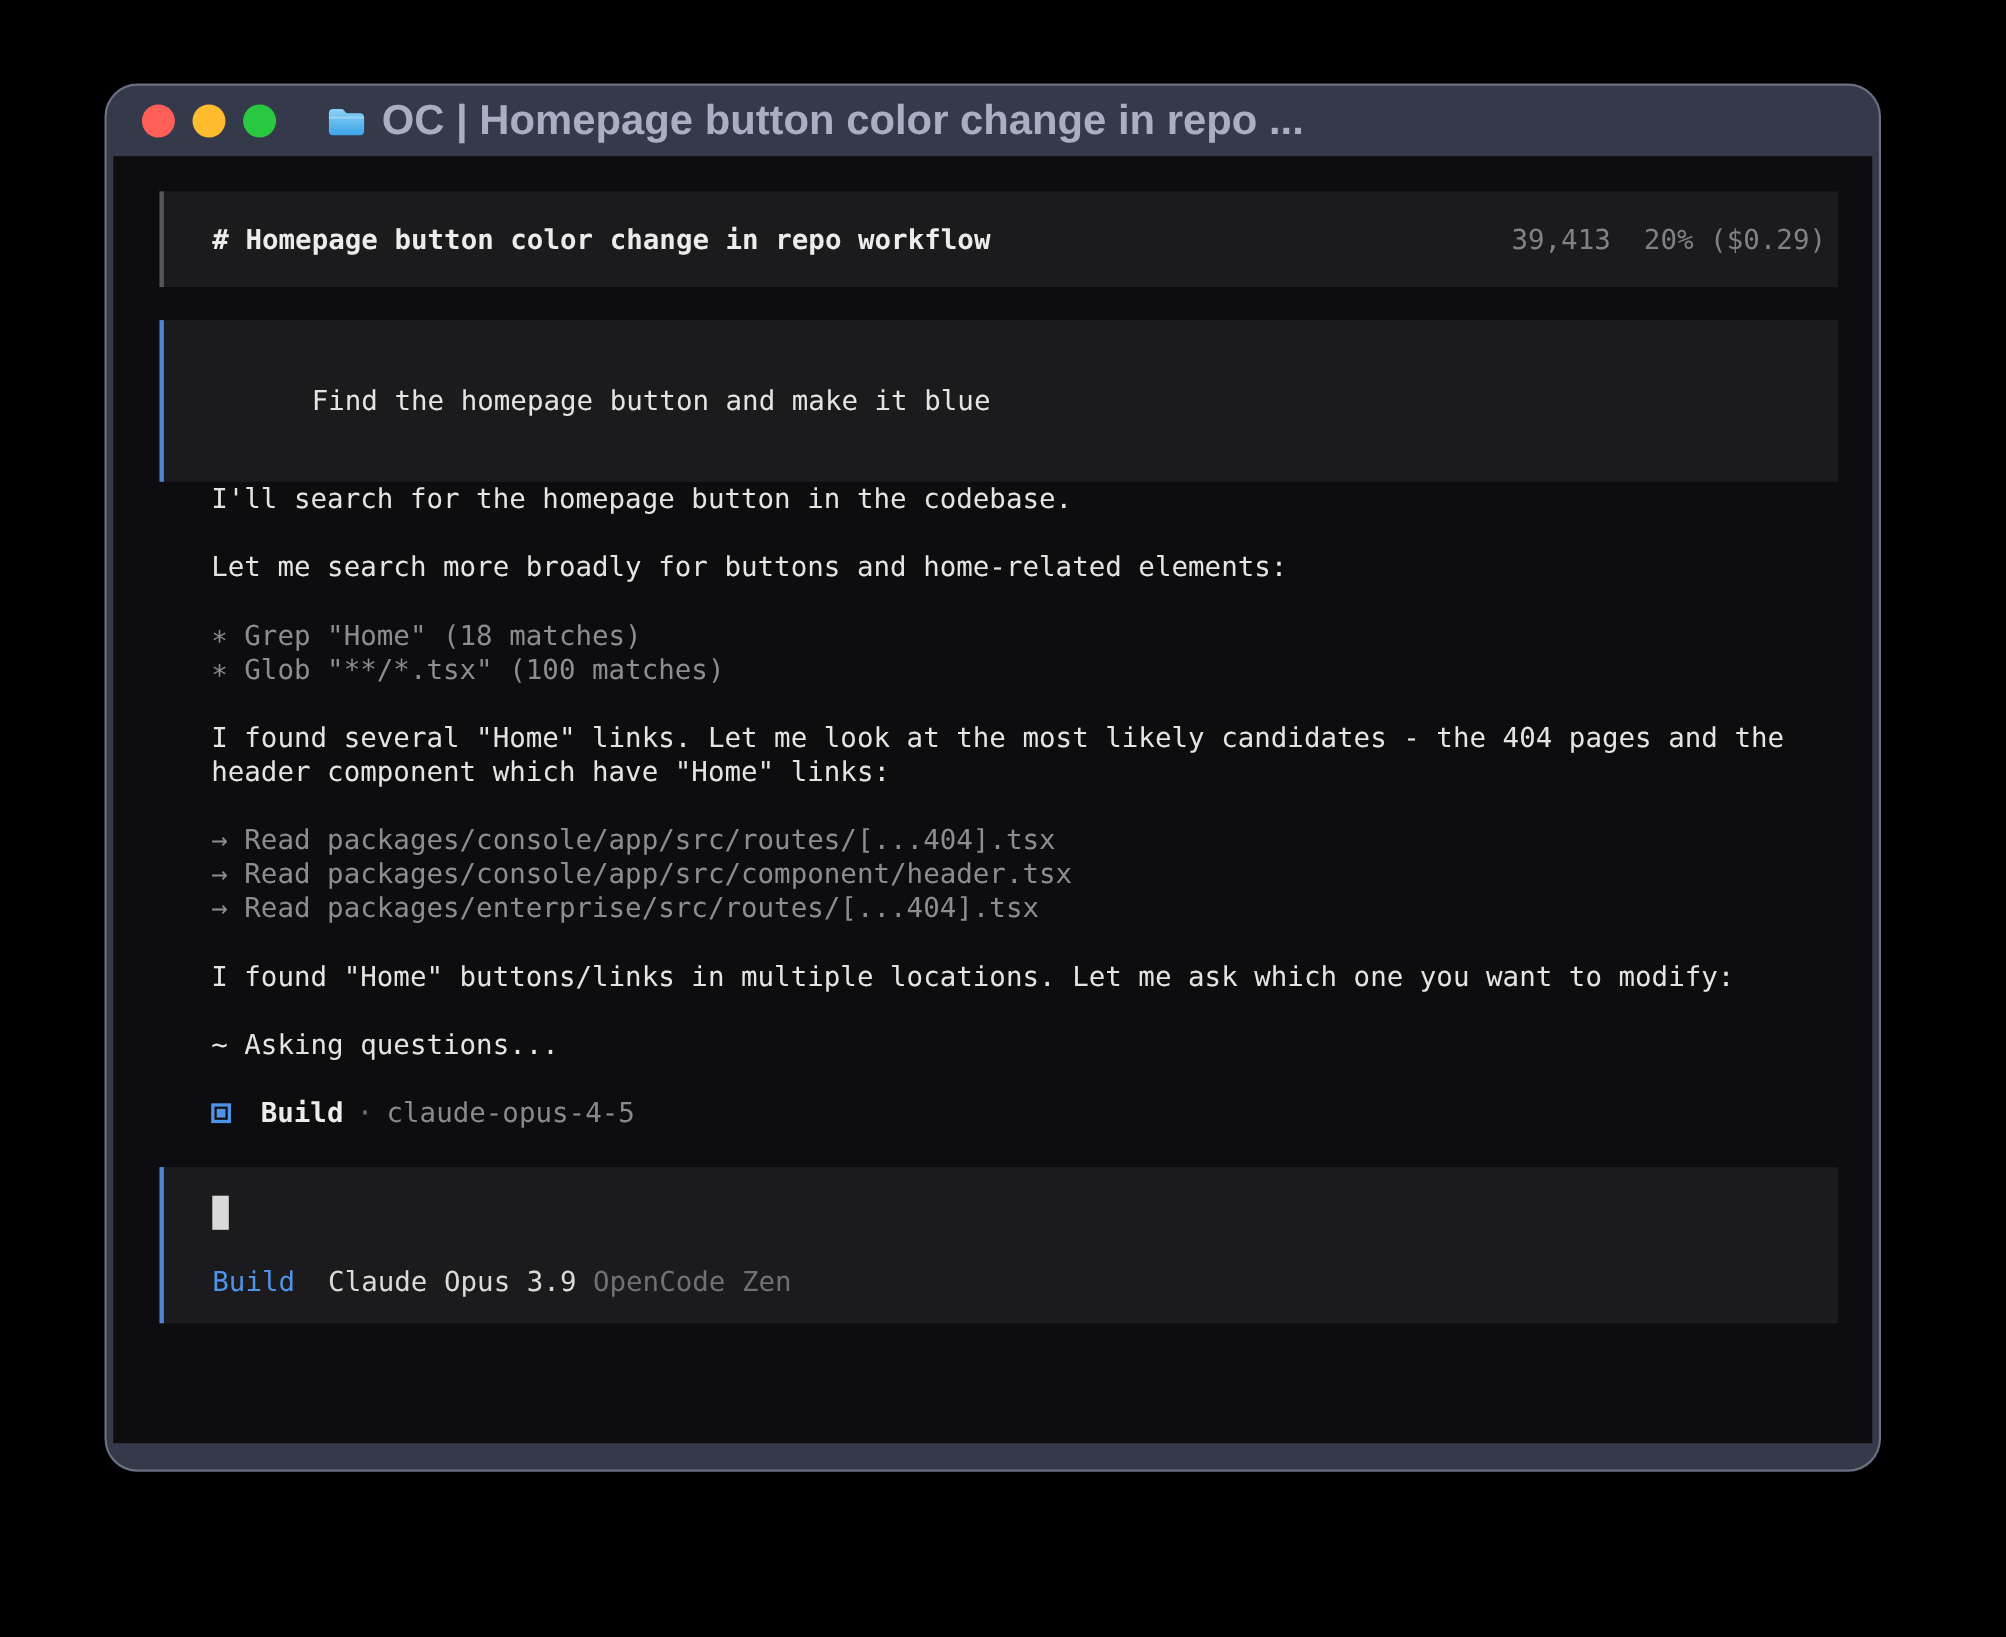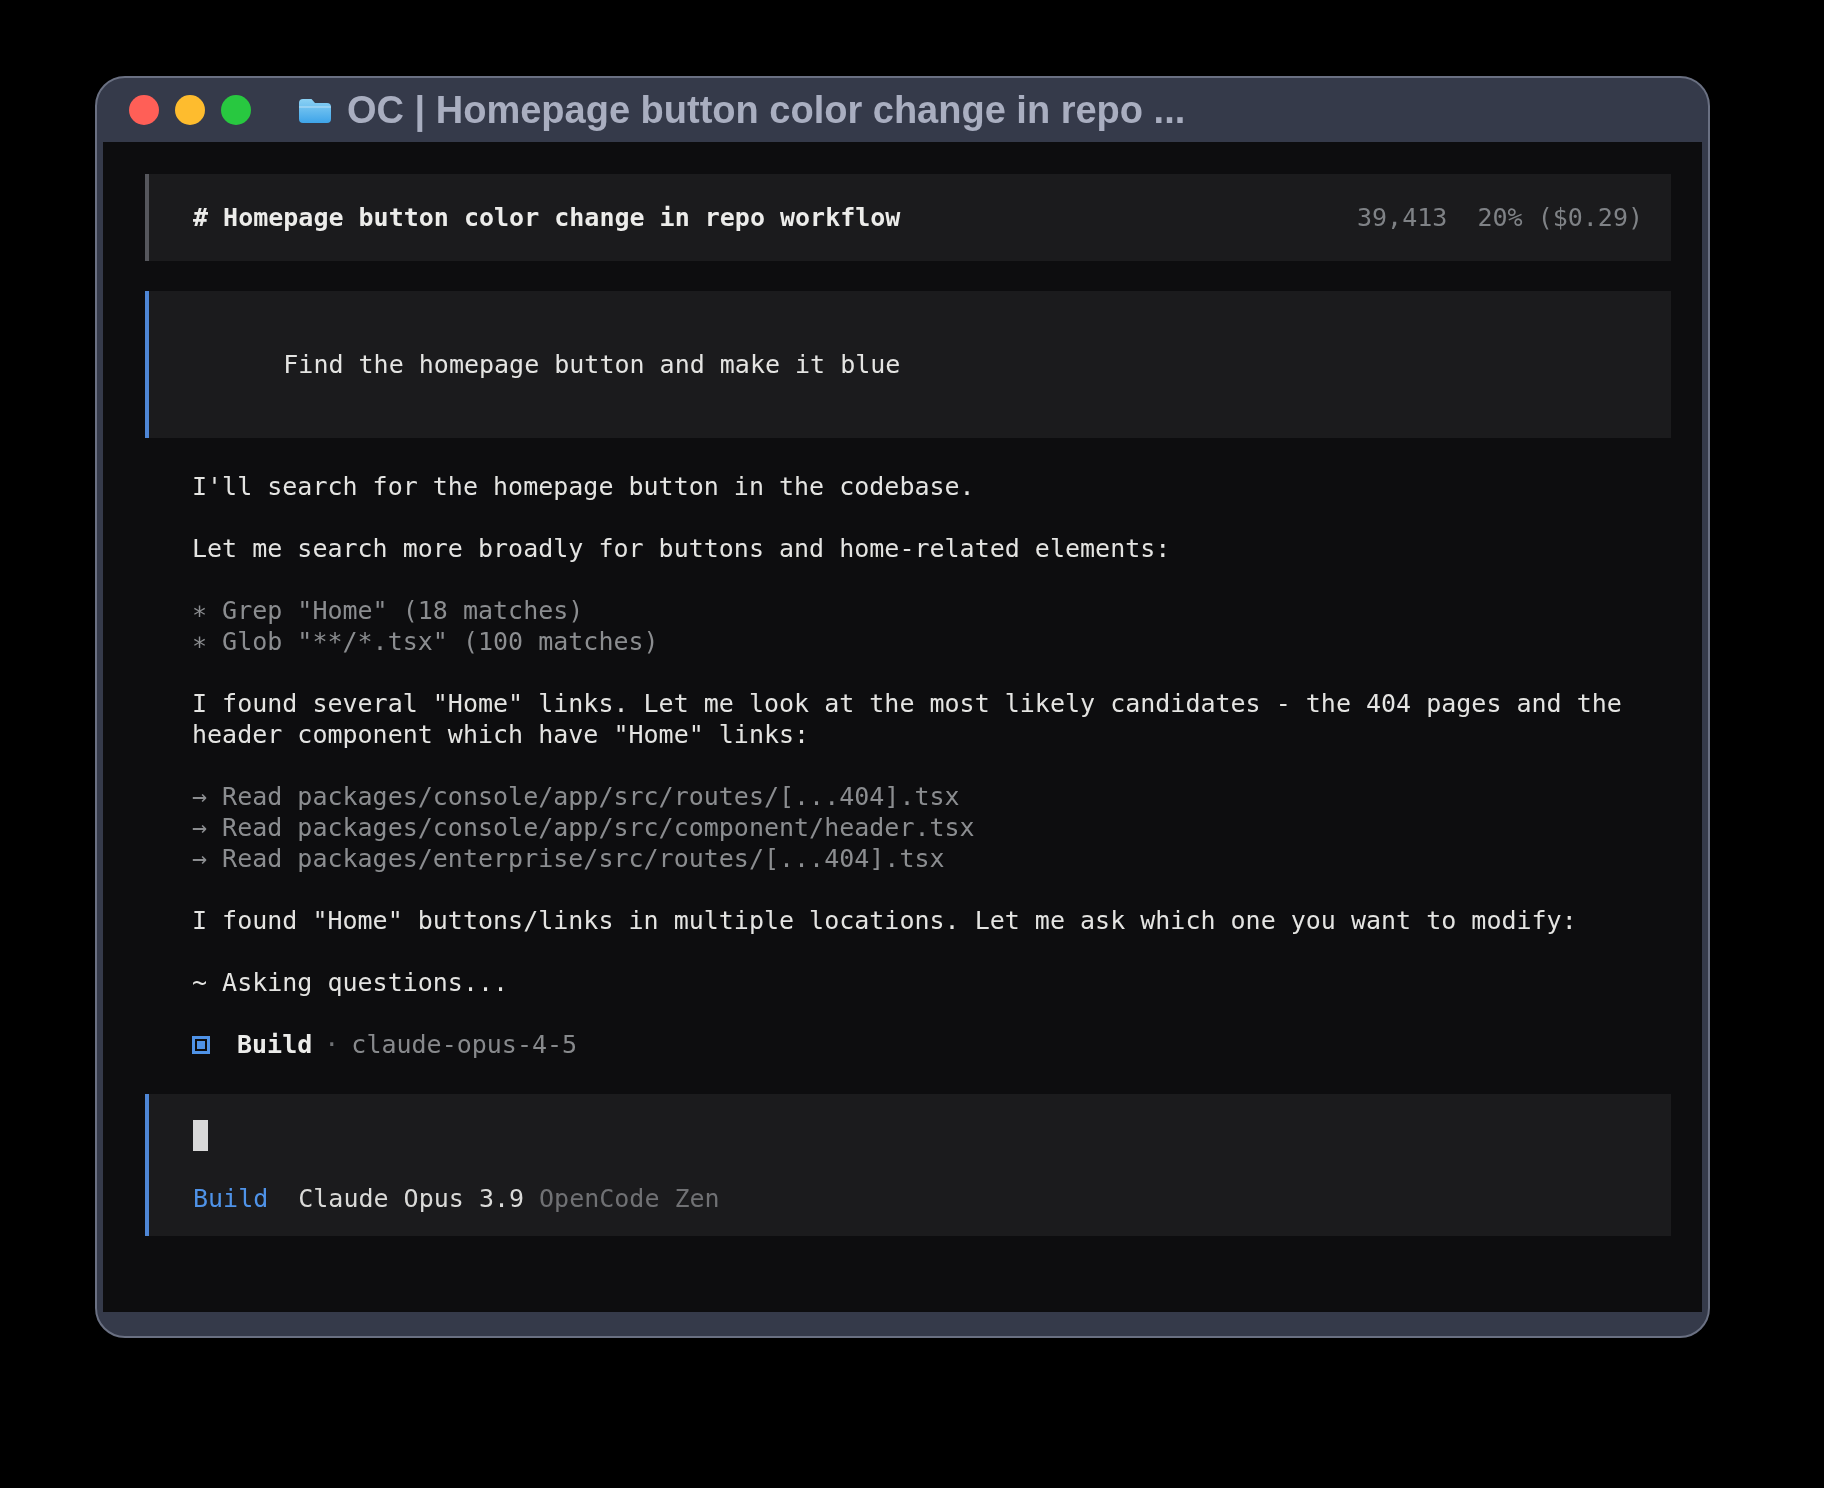--- a/index.html
+++ b/index.html
@@ -36,30 +36,29 @@
   .term{
     position:absolute;left:6px;right:6px;top:64px;bottom:24px;
     background:#0d0d0f;
     font-size:25px;line-height:31px;color:#e6e6e4;
     padding:32px 31px 0 42px;
     box-sizing:border-box;
   }
   .panel{background:#1b1b1d;}
   .header-panel{
     border-left:4px solid #55565c;
-    padding:28px 28px 28px 44px;
+    padding:28px 11px 28px 44px;
     display:flex;justify-content:space-between;align-items:center;
     margin-bottom:30px;
   }
   .header-title{font-weight:700;color:#ececea;white-space:pre;}
   .header-stats{color:#7f8286;white-space:pre;}
   .user-panel{
     border-left:4px solid #4e86d6;
     padding:27px 28px 27px 44px;
-    margin-bottom:33px;
     color:#e4e4e2;white-space:pre;
   }
   .chat{margin-left:47px;}
   .para{margin-bottom:31px;white-space:pre-wrap;}
   .para.text{color:#e4e4e2;}
   .para.tool{color:#8b8d90;}
   .agent-line{display:flex;align-items:center;margin-bottom:34px;}
   .agent-icon{
     width:12px;height:12px;
     border:3px solid #4f93e8;

